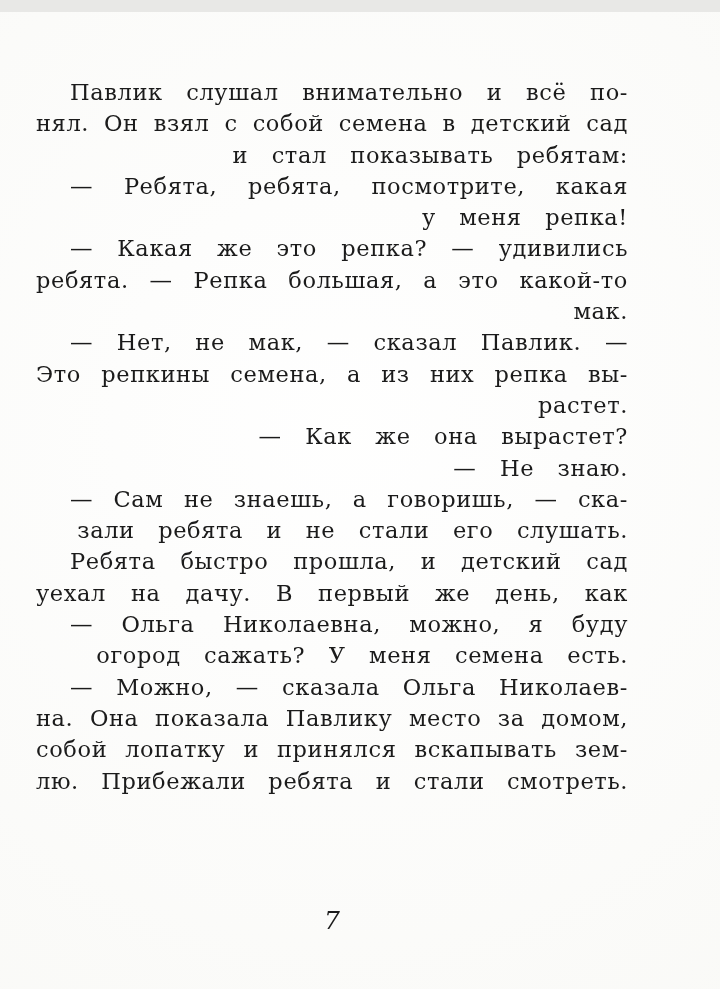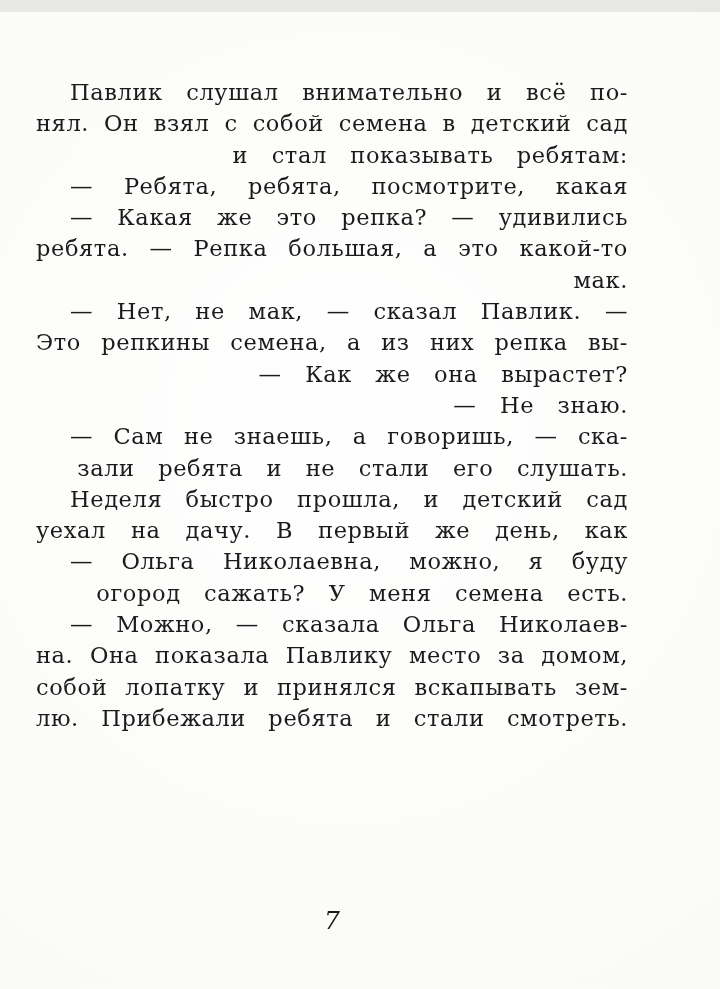--- a/index.html
+++ b/index.html
@@ -60,30 +60,32 @@
 </head>
 <body>
 
 <div class="page">
   <div class="textblock">
 
   <div class="line just indent">Павлик слушал внимательно и всё по-</div>
       <div class="line just">нял. Он взял с собой семена в детский сад</div>
       <div class="line last">и стал показывать ребятам:</div>
       <div class="line just indent">— Ребята, ребята, посмотрите, какая</div>
+      <div class="line last">у меня репка!</div>
       <div class="line just indent">— Какая же это репка? — удивились</div>
       <div class="line just">ребята. — Репка большая, а это какой-то</div>
       <div class="line last">мак.</div>
       <div class="line just indent">— Нет, не мак, — сказал Павлик. —</div>
       <div class="line just">Это репкины семена, а из них репка вы-</div>
+      <div class="line last">растет.</div>
       <div class="line last indent">— Как же она вырастет?</div>
       <div class="line last indent">— Не знаю.</div>
       <div class="line just indent">— Сам не знаешь, а говоришь, — ска-</div>
       <div class="line last">зали ребята и не стали его слушать.</div>
-      <div class="line just indent">Неделя быстро прошла, и детский сад</div>
+      <div class="line just indent">Ребята быстро прошла, и детский сад</div>
       <div class="line just">уехал на дачу. В первый же день, как</div>
       <div class="line just indent">— Ольга Николаевна, можно, я буду</div>
       <div class="line last">огород сажать? У меня семена есть.</div>
       <div class="line just indent">— Можно, — сказала Ольга Николаев-</div>
       <div class="line just">на. Она показала Павлику место за домом,</div>
       <div class="line just">собой лопатку и принялся вскапывать зем-</div>
       <div class="line just">лю. Прибежали ребята и стали смотреть.</div>
     </div>
   <div class="pagenum">7</div>
 </div>

